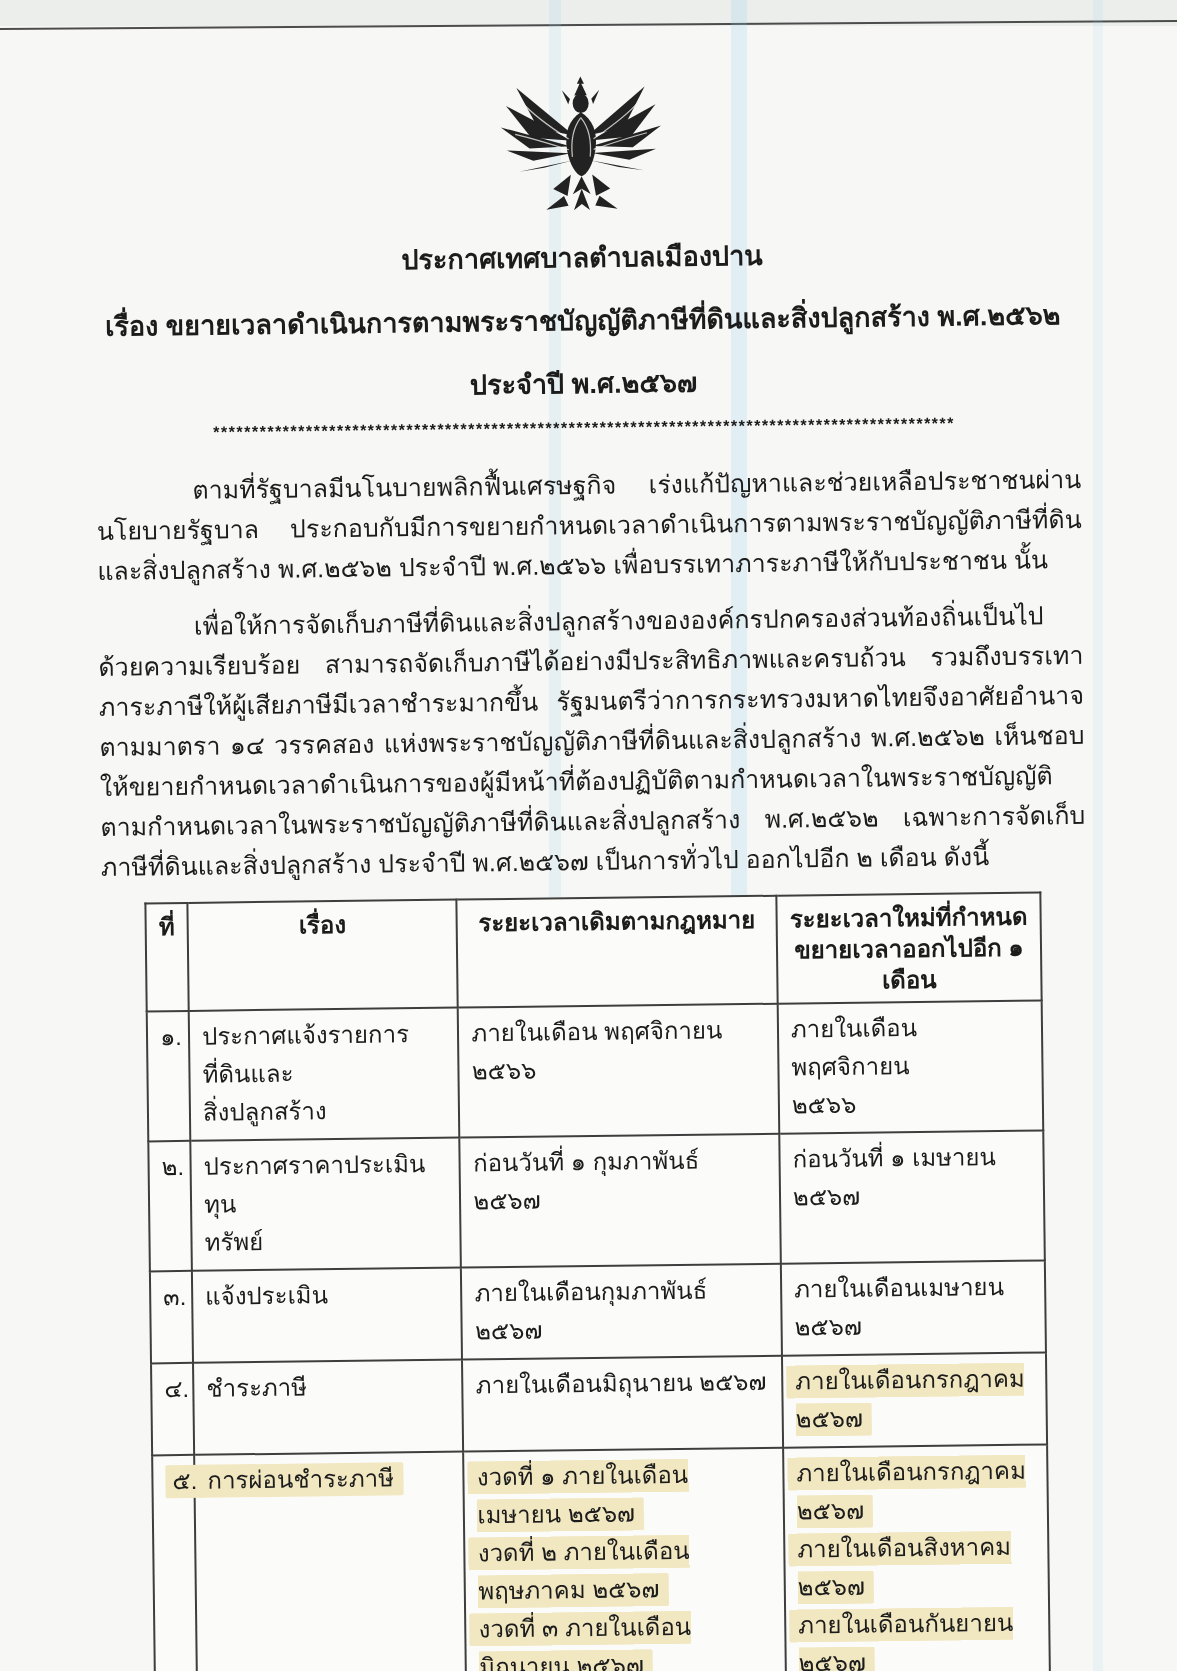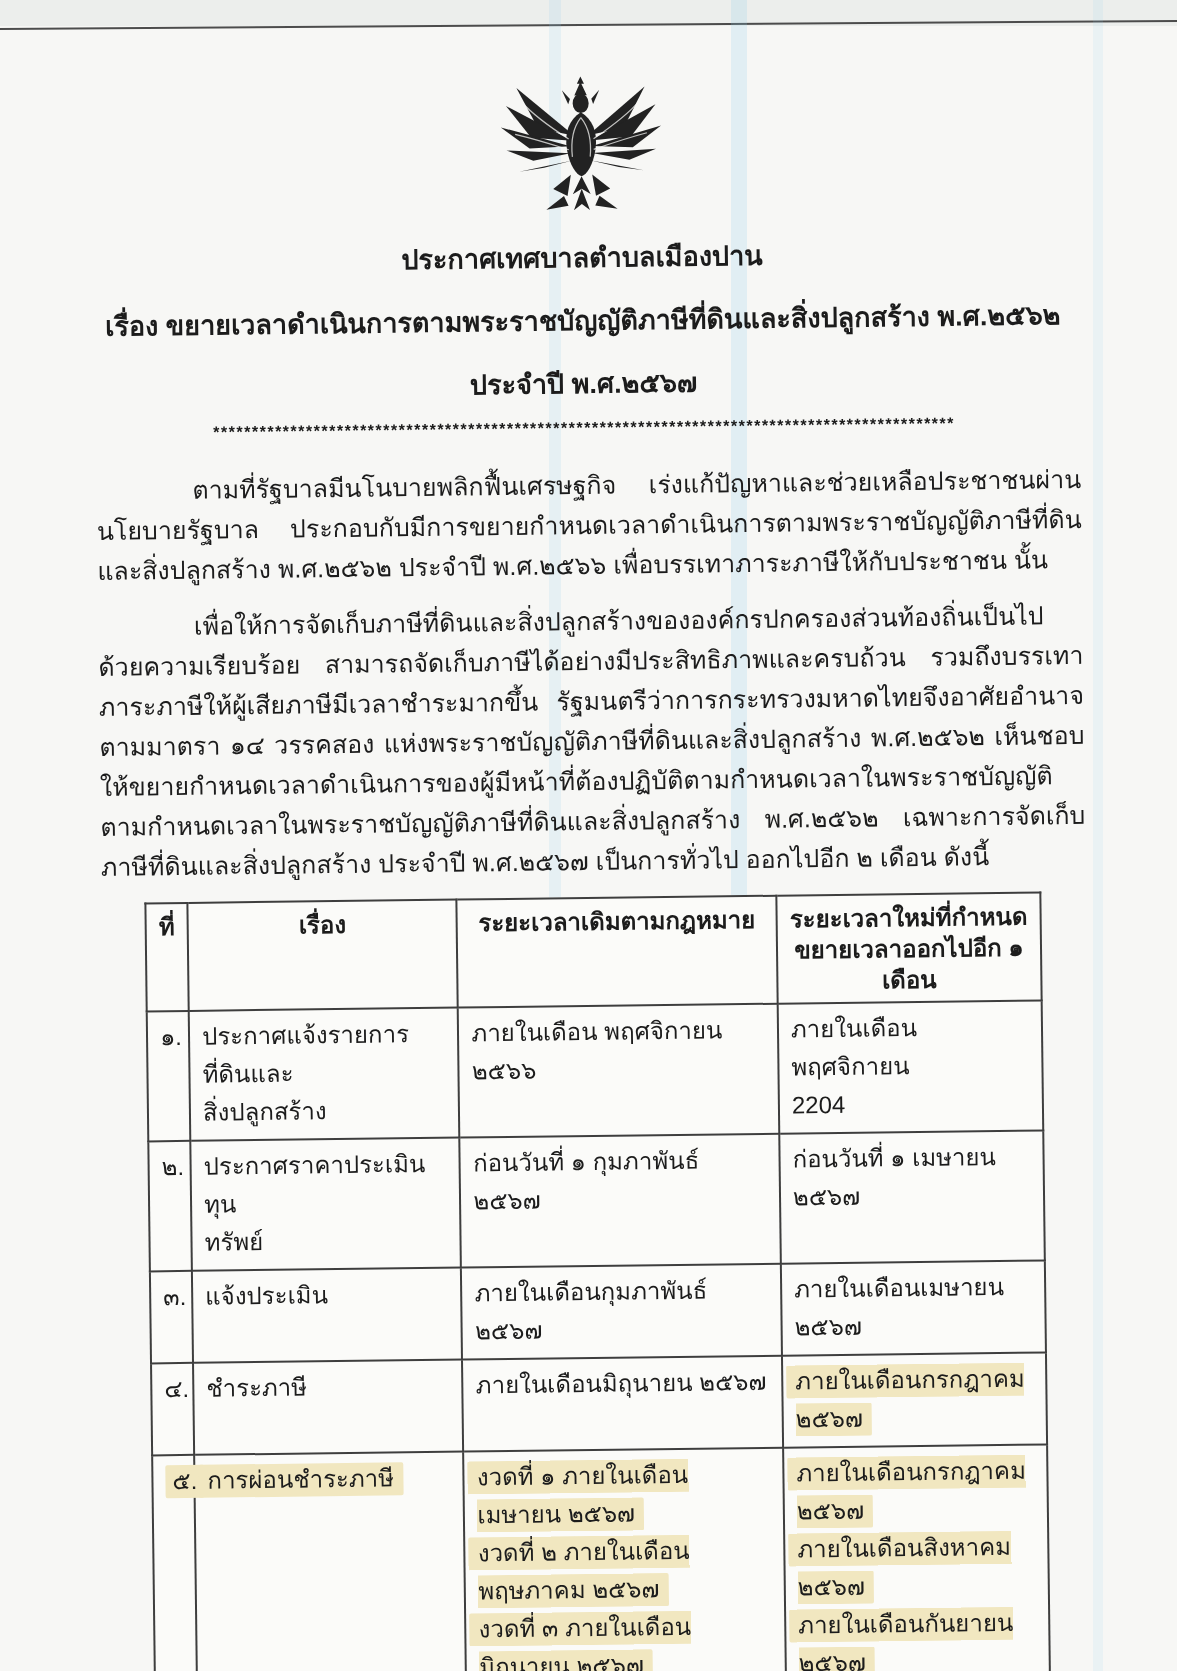--- a/index.html
+++ b/index.html
@@ -118,21 +118,21 @@
           </td>
           <td class="c-topic">
             <div class="cell-line"><span>ประกาศแจ้งรายการที่ดินและ</span></div>
             <div class="cell-line"><span>สิ่งปลูกสร้าง</span></div>
           </td>
           <td class="c-old">
             <div class="cell-line"><span>ภายในเดือน พฤศจิกายน ๒๕๖๖</span></div>
           </td>
           <td class="c-new">
             <div class="cell-line"><span>ภายในเดือน พฤศจิกายน</span></div>
-            <div class="cell-line"><span>2204</span></div>
+            <div class="cell-line"><span>๒๕๖๖</span></div>
           </td>
         </tr>
         <tr>
           <td class="c-no">
             <div class="cell-line"><span>๒.</span></div>
           </td>
           <td class="c-topic">
             <div class="cell-line"><span>ประกาศราคาประเมินทุน</span></div>
             <div class="cell-line"><span>ทรัพย์</span></div>
           </td>

